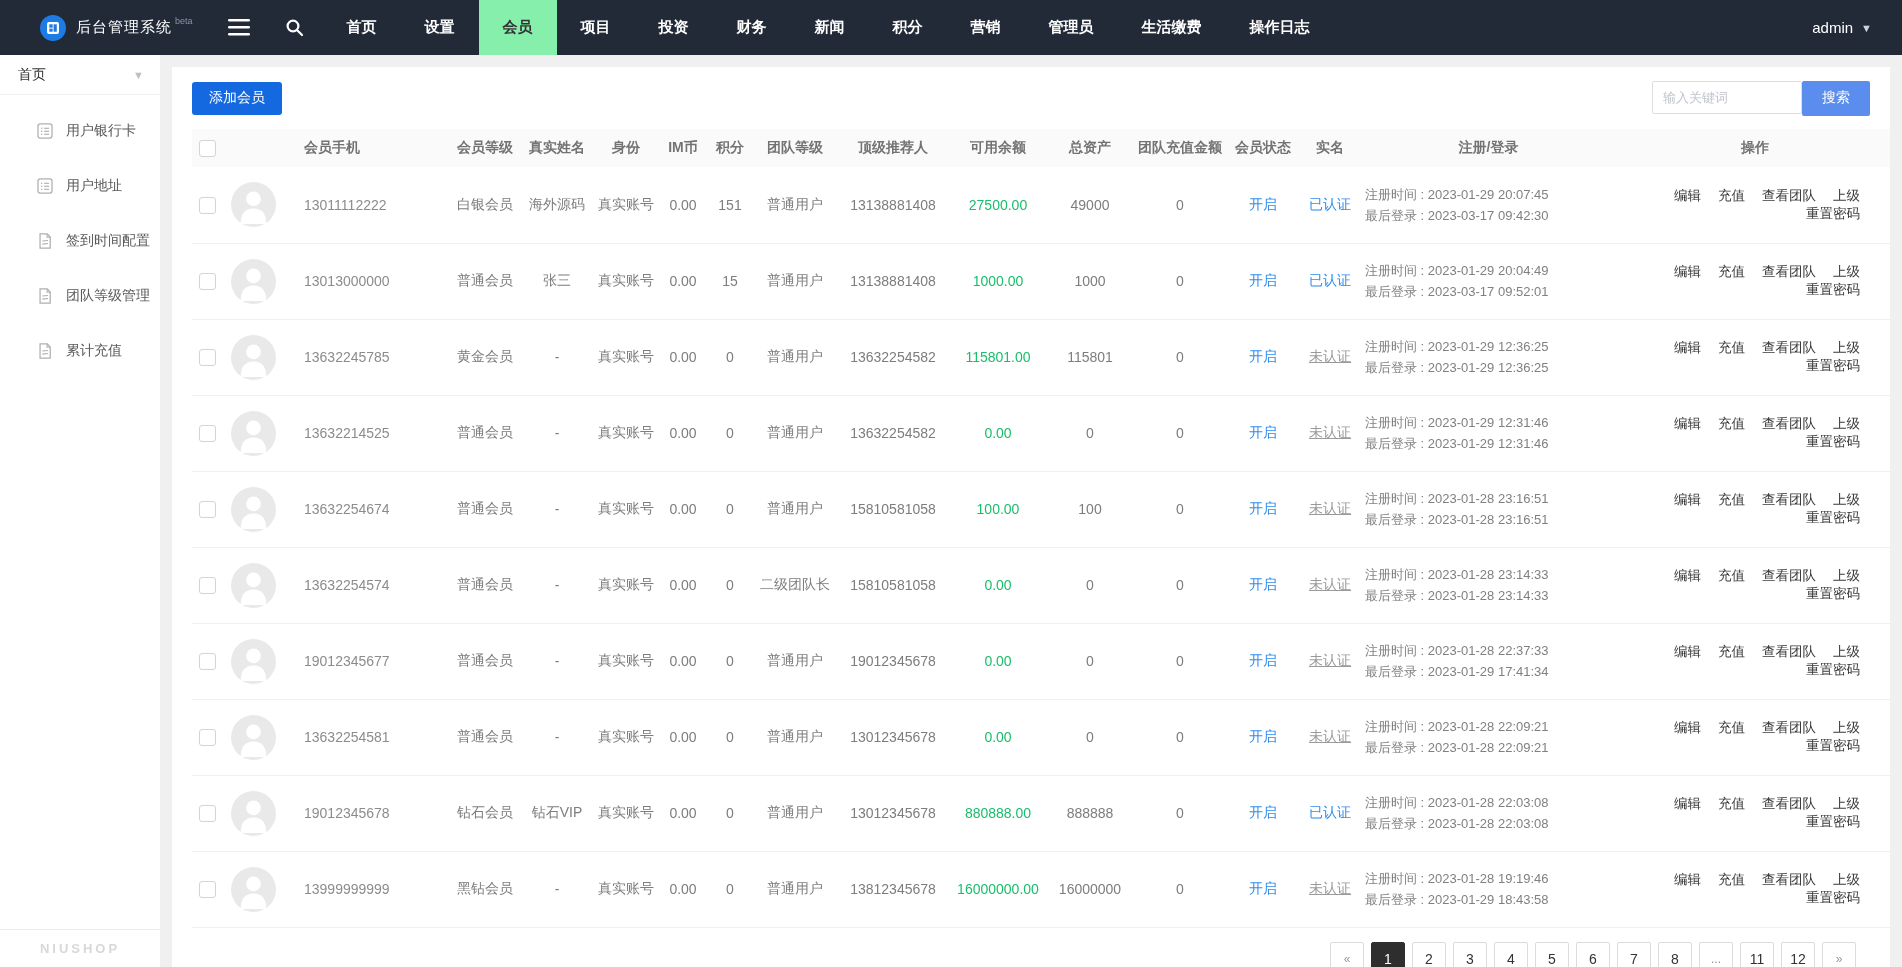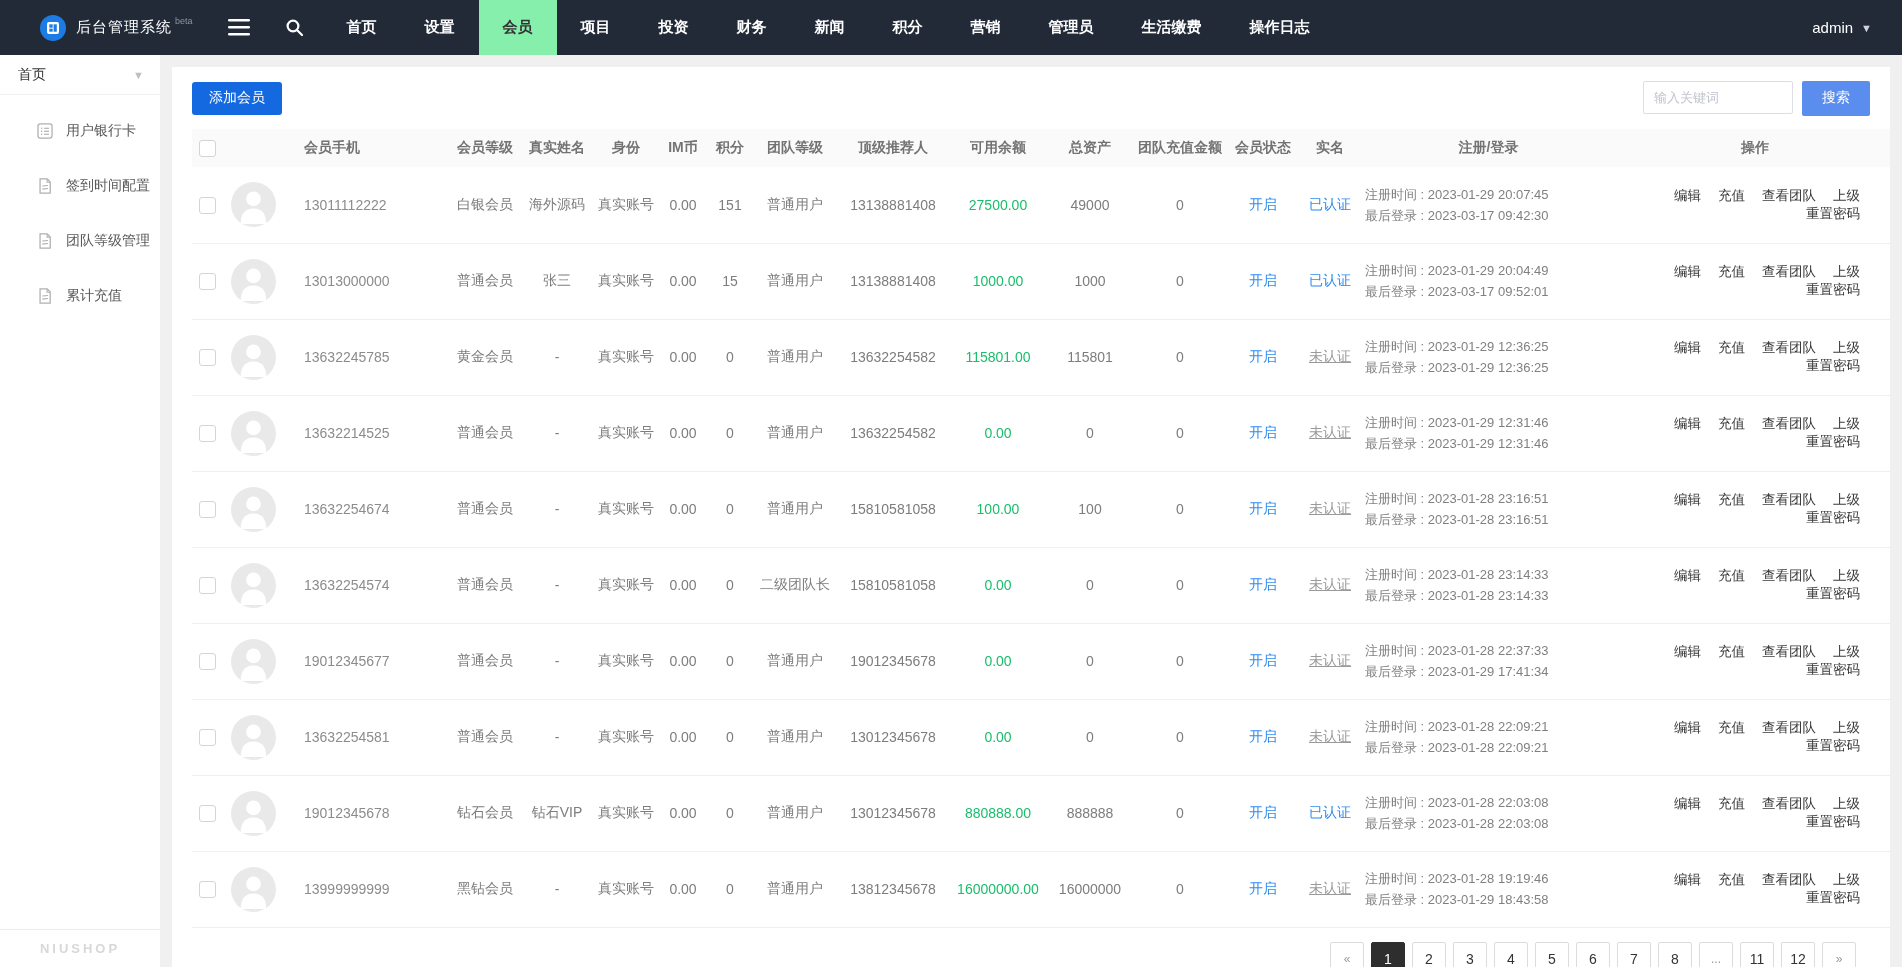--- a/index.html
+++ b/index.html
@@ -39,21 +39,21 @@
   
   .content { position:absolute; left:172px; top:67px; width:1718px; bottom:0;
     background:#fff; padding:0 20px; overflow:hidden; }
   .toolbar { height:62px; display:flex; align-items:center; justify-content:space-between;gap:21px; }
   .btn-add { width:90px; height:33px; background:#1569e0; color:#fff; border:none;
     border-radius:3px; font-size:14px; cursor:pointer; font-family:inherit; }
   .search-group { display:flex; align-items:flex-start; }
   .search-input { width:150px; height:33px; border:1px solid #dcdee2; border-radius:2px;
     padding:0 10px; font-size:13px; color:#555; outline:none; font-family:inherit; }
   .search-input::placeholder { color:#c0c4cc; }
-  .btn-search { width:68px; height:35px; margin-left:9px; background:#5a8dee; color:#fff;
+  .btn-search { width:68px; height:35px; margin-left:0; background:#5a8dee; color:#fff;
     border:none; border-radius:2px; font-size:14px; cursor:pointer; font-family:inherit; }
 
   table { width:100%; table-layout:fixed; border-collapse:collapse; }
   thead th { height:38px; background:#fafafa; color:#737373; font-size:14px;
     font-weight:700; text-align:center; }
   thead th.left { text-align:left; padding-left:20px; }
   tbody td { height:76px; border-bottom:1px solid #f0f0f0; color:#7d7d7d; font-size:14px;
     text-align:center; vertical-align:middle; }
   td.left { text-align:left; }
   td.phone { color:#8c8c8c; padding-left:20px; }
@@ -155,20 +155,26 @@
   </div>
   <div class="side-menu">
       <div class="side-item">
         <svg class="side-icon">
           <use href="#sym-list"></use>
         </svg>
         <span>用户银行卡</span>
       </div>
       <div class="side-item">
         <svg class="side-icon">
+          <use href="#sym-list"></use>
+        </svg>
+        <span>用户地址</span>
+      </div>
+      <div class="side-item">
+        <svg class="side-icon">
           <use href="#sym-doc"></use>
         </svg>
         <span>签到时间配置</span>
       </div>
       <div class="side-item">
         <svg class="side-icon">
           <use href="#sym-doc"></use>
         </svg>
         <span>团队等级管理</span>
       </div>

